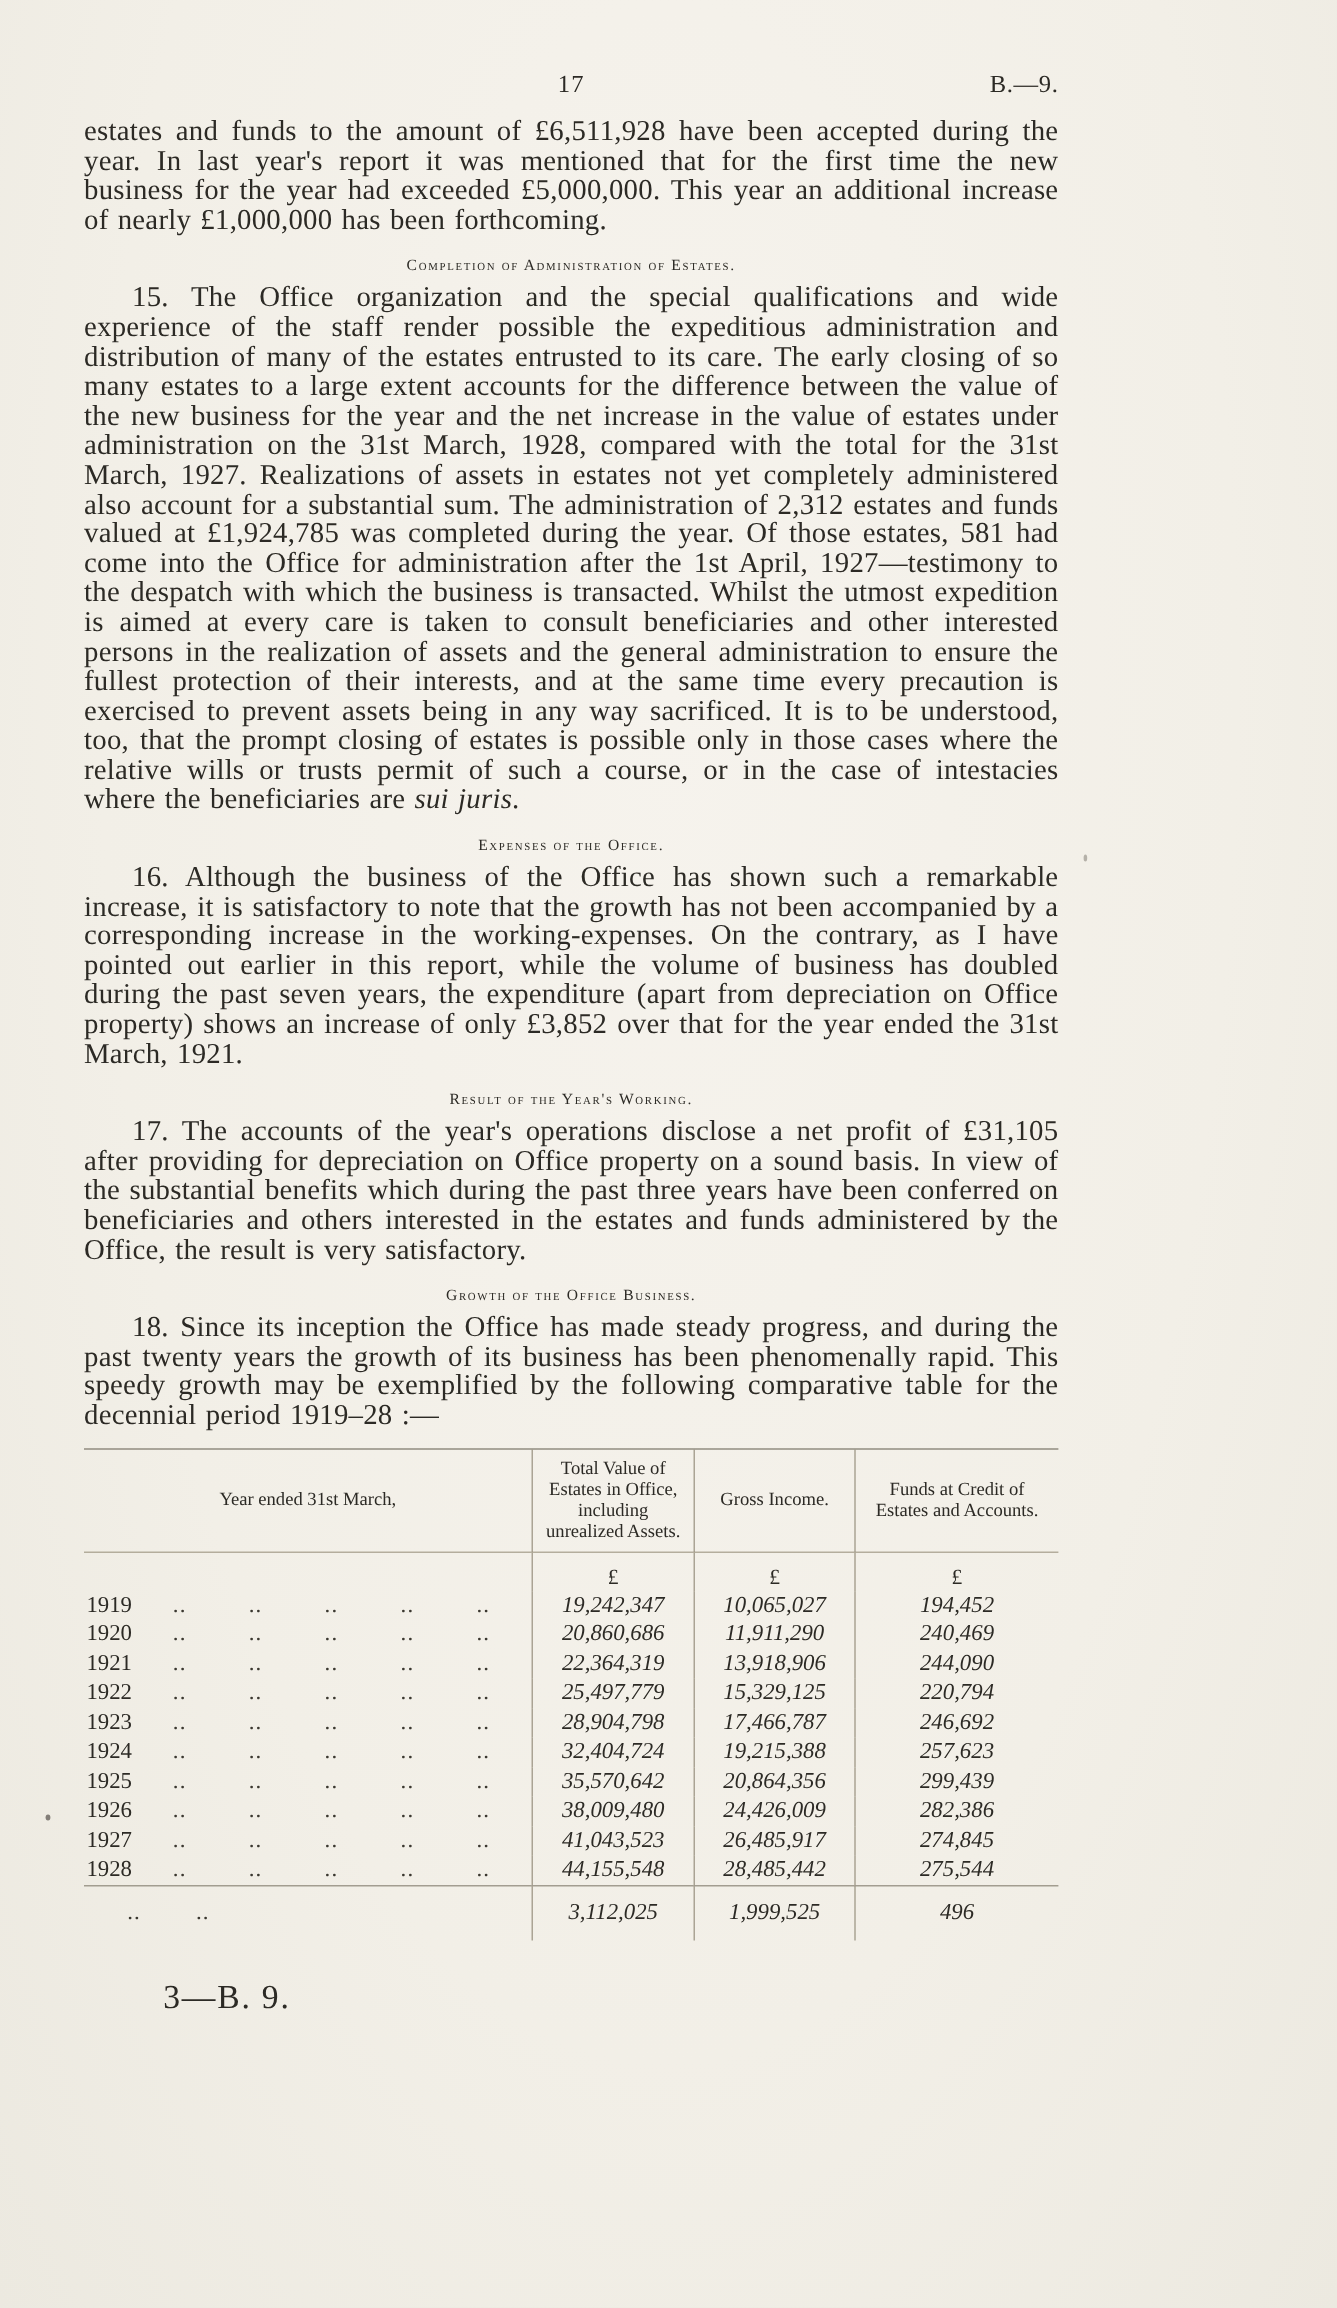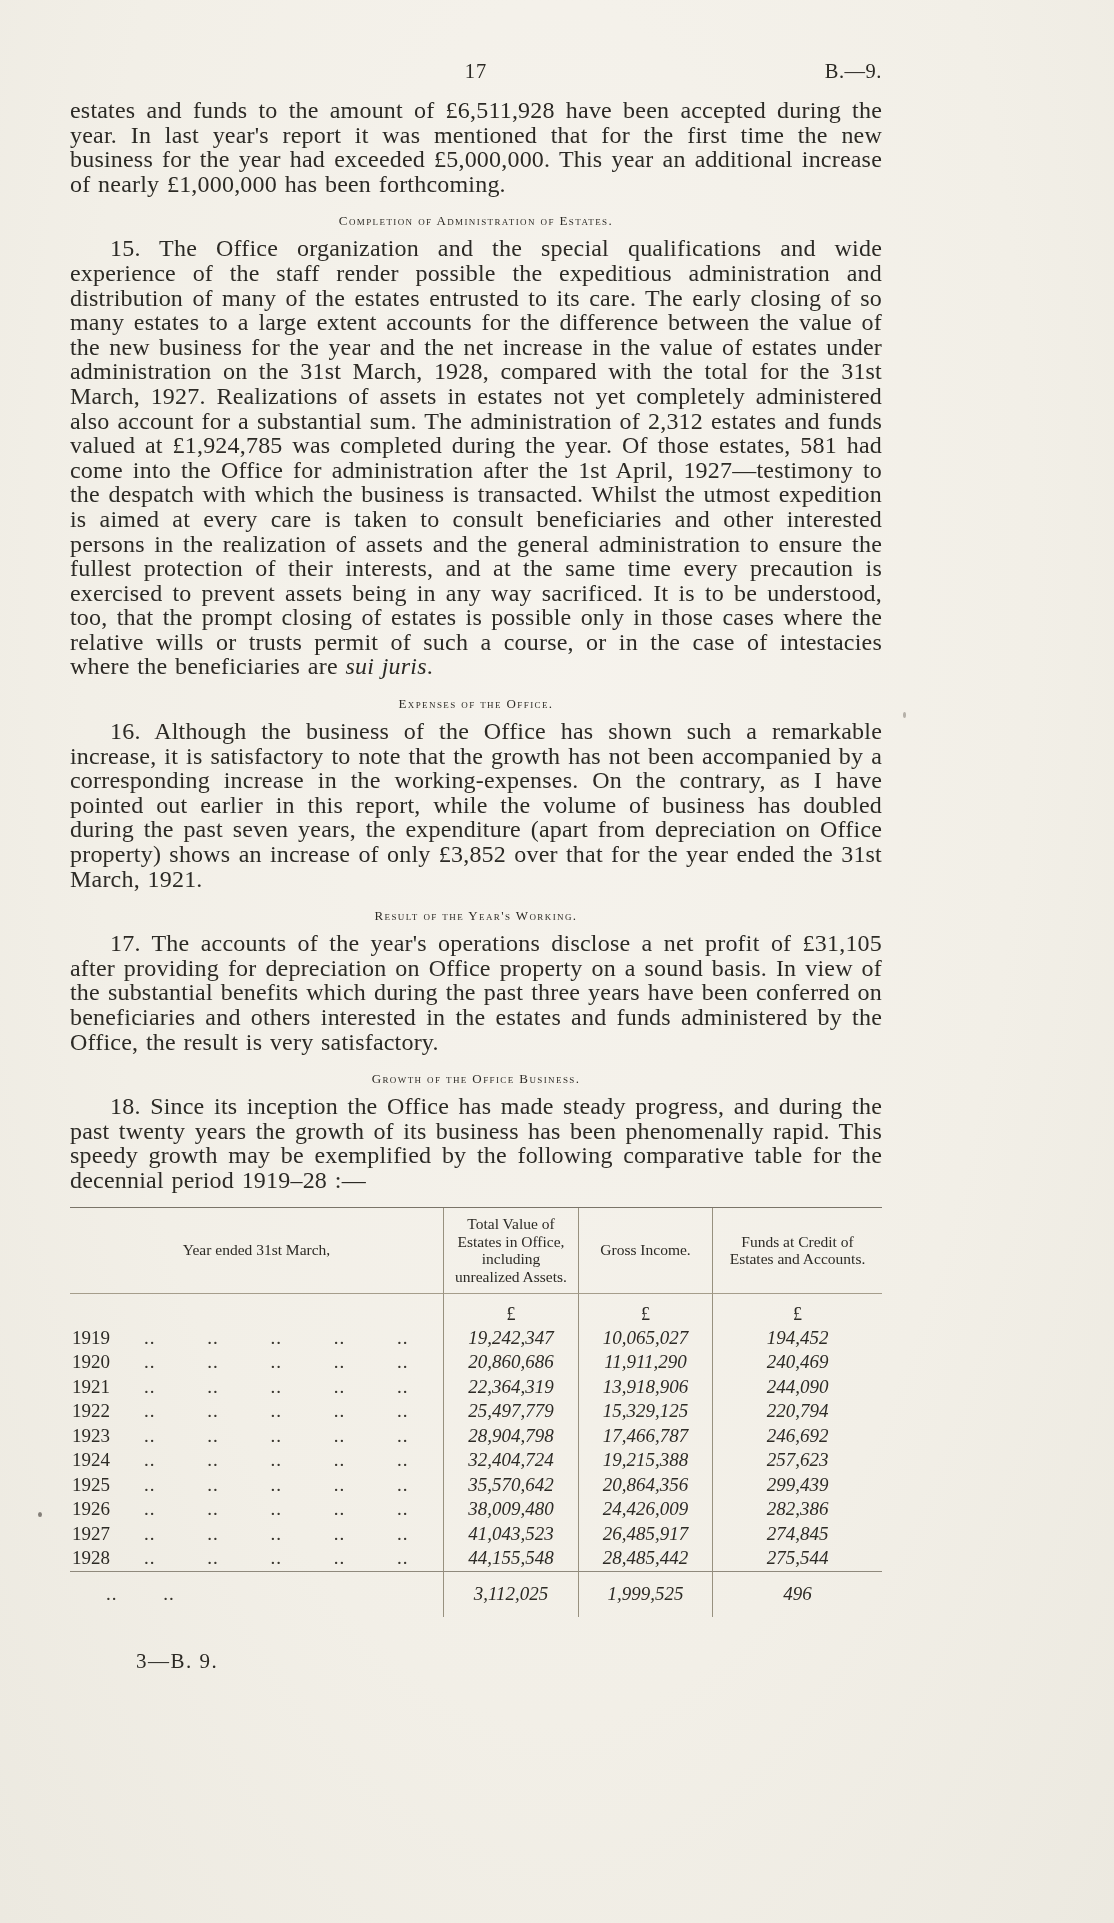--- a/index.html
+++ b/index.html
@@ -47,21 +47,21 @@
   .leader {
     flex:1 1 auto; margin-left:34px; margin-right:20px;
     word-spacing:46px; letter-spacing:1px; white-space:nowrap; overflow:hidden;
     color:#3a372f;
   }
   .num { text-align:center;font-style:italic; }
   .t-foot .t-cell { border-top:1px solid #8f897c; height:46px; line-height:44px; }
   .foot-label { flex:0 0 auto; }
   .foot-leader { word-spacing:40px; }
 
-  .footer-sig { margin:32px 0 0 66px; font-size:21px; letter-spacing:1.5px; }
+  .footer-sig { margin:32px 0 0 66px; font-size:28px; letter-spacing:1.5px; }
 
   .speck { position:absolute; border-radius:50%; }
   .speck1 { left:38px; top:1512px; width:4px; height:5px; background:#55504a; opacity:.7; }
   .speck2 { left:903px; top:712px; width:3px; height:6px; background:#6a645c; opacity:.45; }
 </style>
 </head>
 <body>
 
 <div class="page">
   <div class="content">

